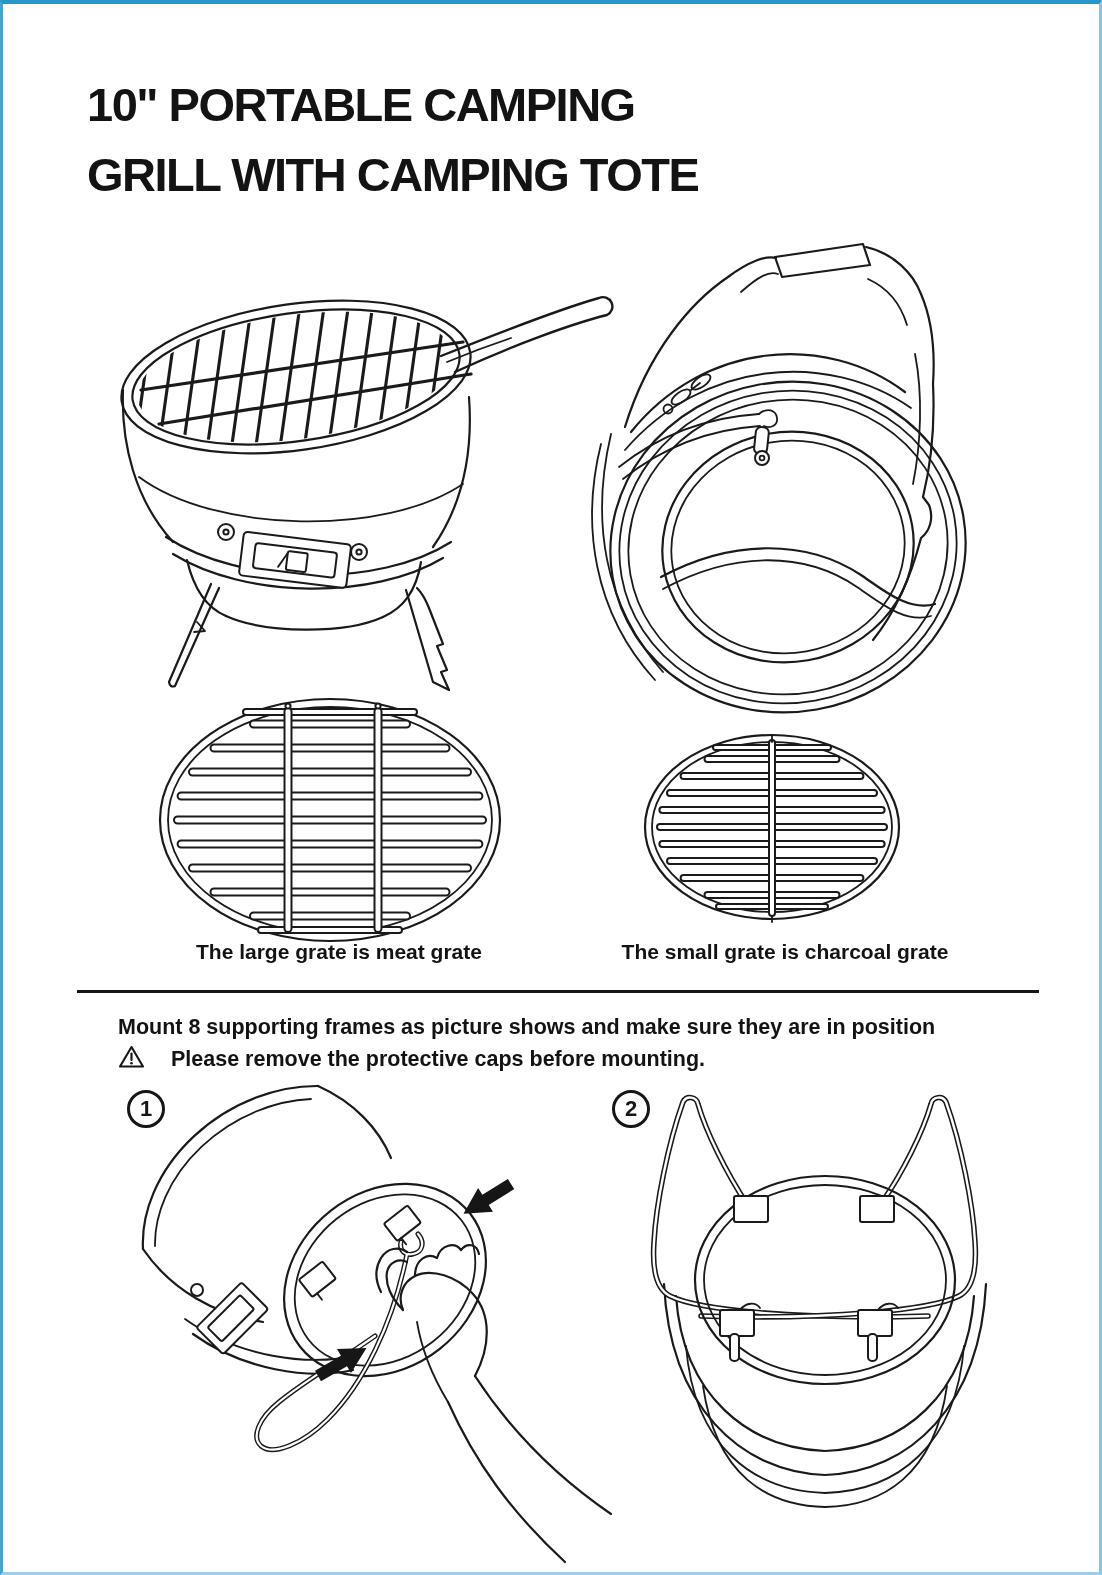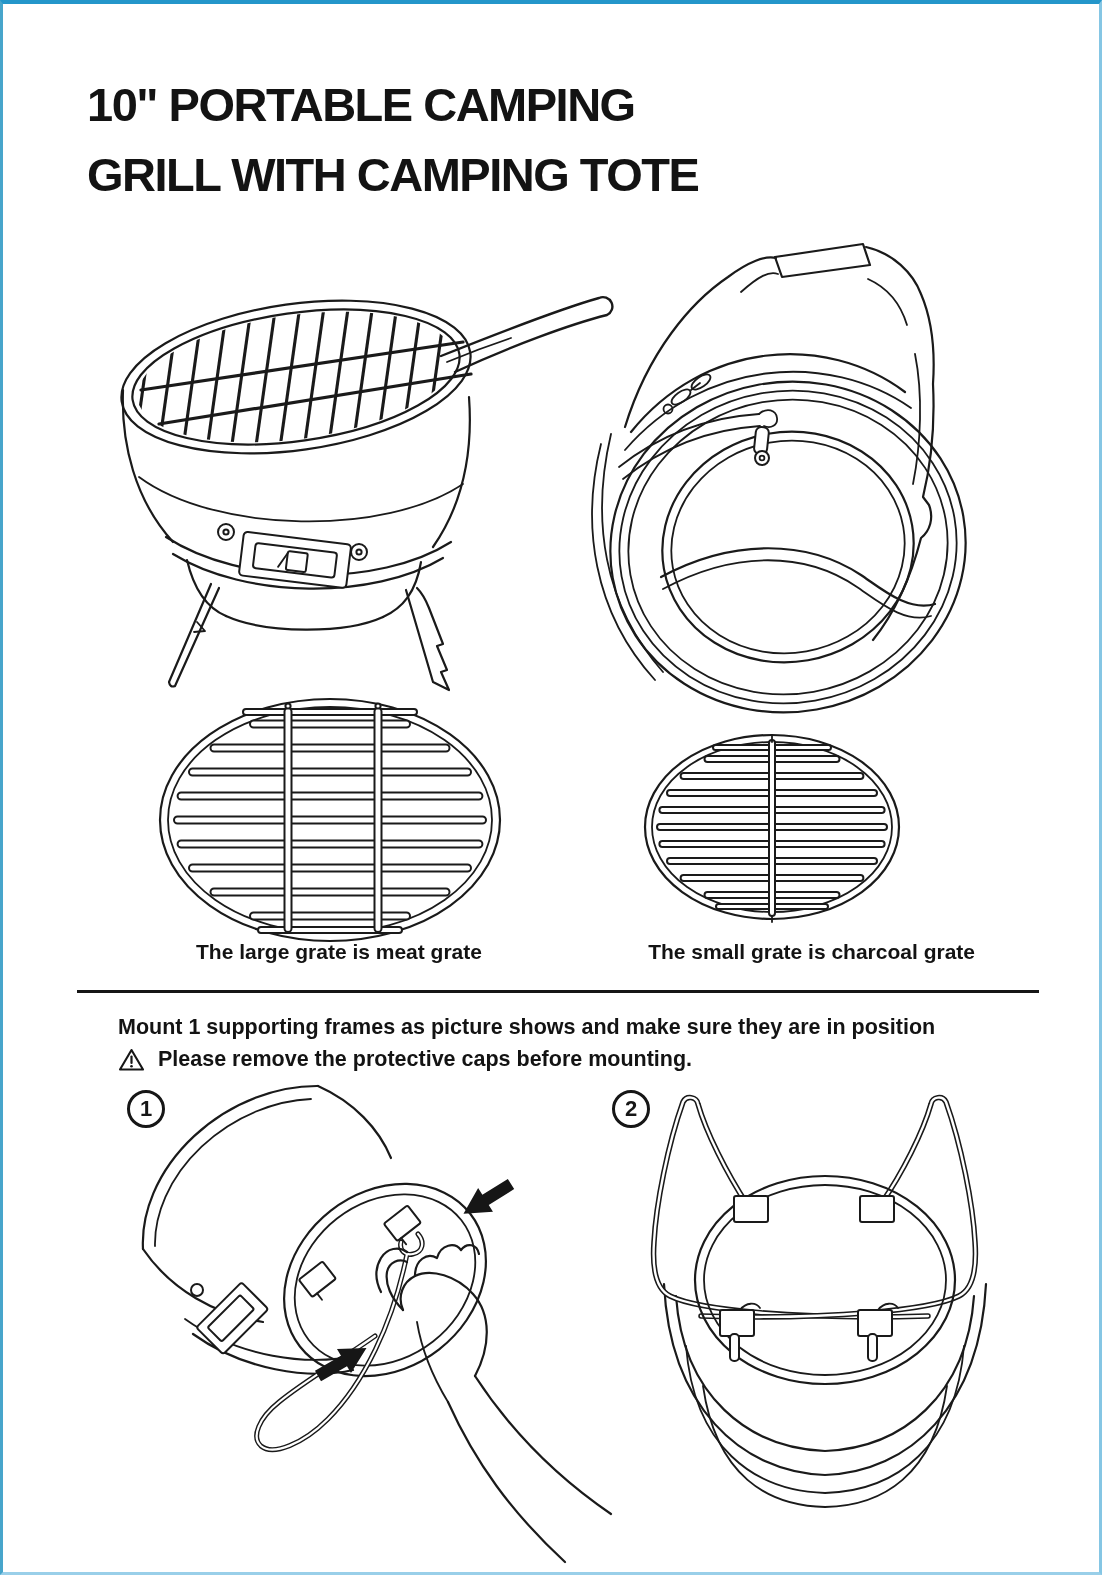--- a/index.html
+++ b/index.html
@@ -21,24 +21,24 @@
   .title{
     left:84px;top:66px;width:720px;
     font-size:47px;font-weight:700;line-height:70px;
     letter-spacing:-1.5px;color:#131313;
   }
   .caption{
     top:936px;width:380px;text-align:center;
     font-size:21px;font-weight:700;color:#131313;
   }
   .caption.large{left:146px;}
-  .caption.small{left:592px;text-align:right;}
+  .caption.small{left:592px;}
   .divider{left:74px;top:986px;width:962px;height:3px;background:#161616;}
   .instructions{left:115px;top:1008px;width:920px;font-size:21.5px;font-weight:700;color:#131313;line-height:30px;}
-  .instr-line2{display:flex;align-items:center;gap:13px;margin-top:2px;}
+  .instr-line2{display:flex;align-items:flex-start;gap:26px;margin-top:2px;}
   .step-badge{
     width:32px;height:32px;border:3px solid #161616;border-radius:50%;
     display:flex;align-items:center;justify-content:center;
     font-size:22px;font-weight:700;color:#161616;background:#fff;z-index:5;
   }
   svg{display:block;}
   .ln{fill:none;stroke:#1a1a1a;stroke-width:2.2;stroke-linecap:round;stroke-linejoin:round;}
   .thin{stroke-width:1.8;}
   .bar{fill:#fff;stroke:#1a1a1a;stroke-width:2;}
   .tube-b{fill:none;stroke:#1a1a1a;stroke-linecap:round;stroke-linejoin:round;}
@@ -199,21 +199,21 @@
     <rect class="bar" x="128" y="8" width="6" height="176" rx="3"></rect>
     <path class="ln thin" d="M131,3 v7 M131,184 v6"></path>
   </svg>
 
   <div class="abs caption large">The large grate is meat grate</div>
   <div class="abs caption small">The small grate is charcoal grate</div>
 
   <div class="abs divider"></div>
 
   <div class="abs instructions">
-    <div>Mount 1 supporting frames as picture shows and make sure they are in position</div>
+    <div>Mount 8 supporting frames as picture shows and make sure they are in position</div>
     <div class="instr-line2">
       <svg width="27" height="25" viewBox="0 0 27 25">
         <path d="M13.5,3 L25,22.5 H2 Z" fill="none" stroke="#161616" stroke-width="2.1" stroke-linejoin="round"></path>
         <line x1="13.5" y1="9.5" x2="13.5" y2="16" stroke="#161616" stroke-width="2.2" stroke-linecap="round"></line>
         <circle cx="13.5" cy="19.3" r="1.3" fill="#161616"></circle>
       </svg>
       <span>Please remove the protective caps before mounting.</span>
     </div>
   </div>
 

